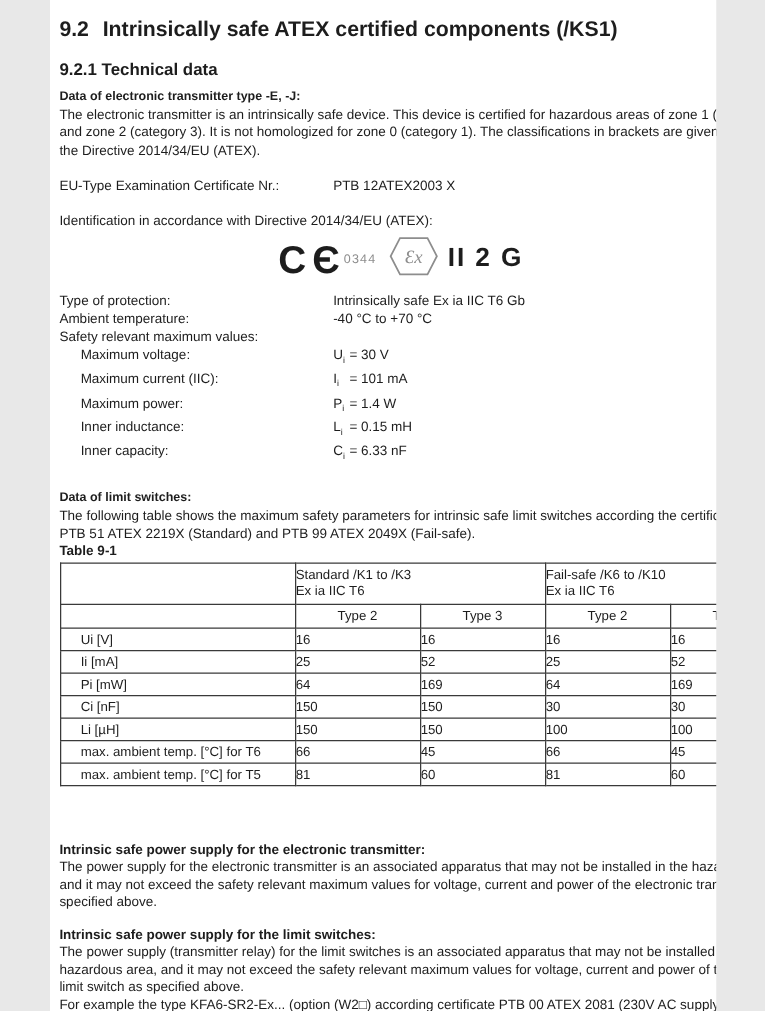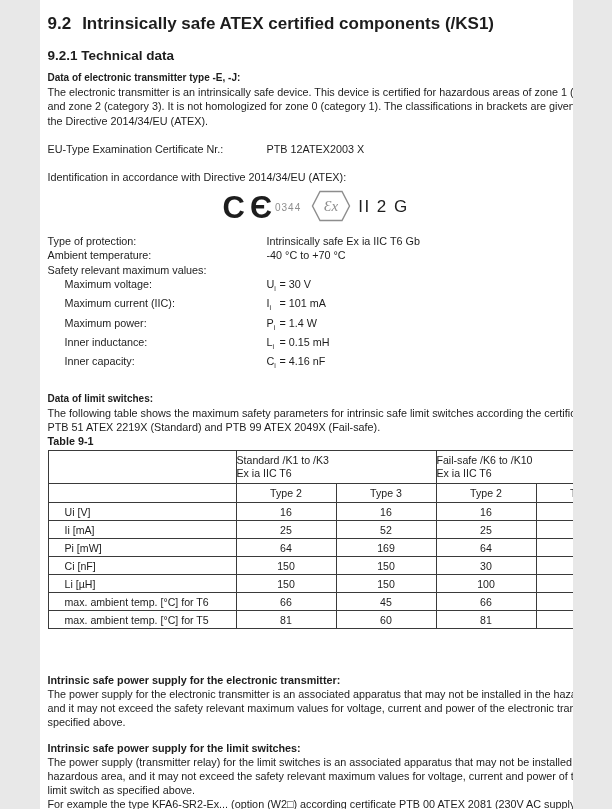--- a/index.html
+++ b/index.html
@@ -18,30 +18,30 @@
   .kv-label.indent{padding-left:17px;}
   .sym{display:inline-block;width:13px;flex:none;}
   sub{font-size:7px;}
   .cert-row{margin-top:14px;}
   .ident-line{margin-top:14px;}
   
   .ce-row{display:flex;align-items:center;margin:6px 0 0 175px;height:36px;}
   .ce-letters{font-size:31px;font-weight:bold;line-height:30px;letter-spacing:5px;color:#1d1d1d;}
   .notified-body{font-size:10px;color:#8d8d8d;margin:0 0 1px -2px;letter-spacing:1px;}
   .ex-hex{margin:0 7px 1px 10px;}
-  .marking-code{font-size:17px;font-weight:normal;line-height:19px;margin-bottom:3px;letter-spacing:1.5px;}
+  .marking-code{font-size:21px;font-weight:bold;line-height:19px;margin-bottom:3px;letter-spacing:1.5px;}
   .kv-block{margin-top:8px;}
   .sec-limit{margin-top:18px;}
   .table-label{font-size:10.8px;font-weight:bold;line-height:14.2px;}
   table{border-collapse:collapse;margin-top:2px;table-layout:fixed;width:588px;}
   td{border:1px solid #3a3a3a;font-size:10.6px;padding:0;overflow:hidden;}
   td.group-hd{text-align:left;line-height:13px;padding:3px 0;white-space:pre-line;}
   td.type-hd{text-align:center;height:18px;}
   td.row-label{padding:0 0 0 16px;height:17px;}
-  td.num{text-align:center;height:17px;}
+  td.num{text-align:left;height:17px;}
   .sec-power1{margin-top:44px;}
   .sec-power2{margin-top:12px;}
   .power-text{font-size:10.8px;line-height:14px;margin:0;white-space:pre-line;width:596px;}
   .power-head{font-size:10.8px;font-weight:bold;line-height:14px;}
 </style>
 </head>
 <body>
 
 <div class="page">
 
@@ -102,21 +102,21 @@
           <span>= 1.4 W</span>
         </div>
         <div class="kv-row">
           <span class="kv-label indent">Inner inductance:</span>
           <span class="sym">L<sub>i</sub></span>
           <span>= 0.15 mH</span>
         </div>
         <div class="kv-row">
           <span class="kv-label indent">Inner capacity:</span>
           <span class="sym">C<sub>i</sub></span>
-          <span>= 4.16 nF</span>
+          <span>= 6.33 nF</span>
         </div>
       </div>
   </div>
 
   <div class="sec-limit">
     <div class="subhead" style="margin-top:0">Data of limit switches:</div>
     <p class="body-text">The following table shows the maximum safety parameters for intrinsic safe limit switches according the certificates
 PTB 51 ATEX 2219X (Standard) and PTB 99 ATEX 2049X (Fail-safe).</p>
     <div class="table-label">Table 9-1</div>
 

